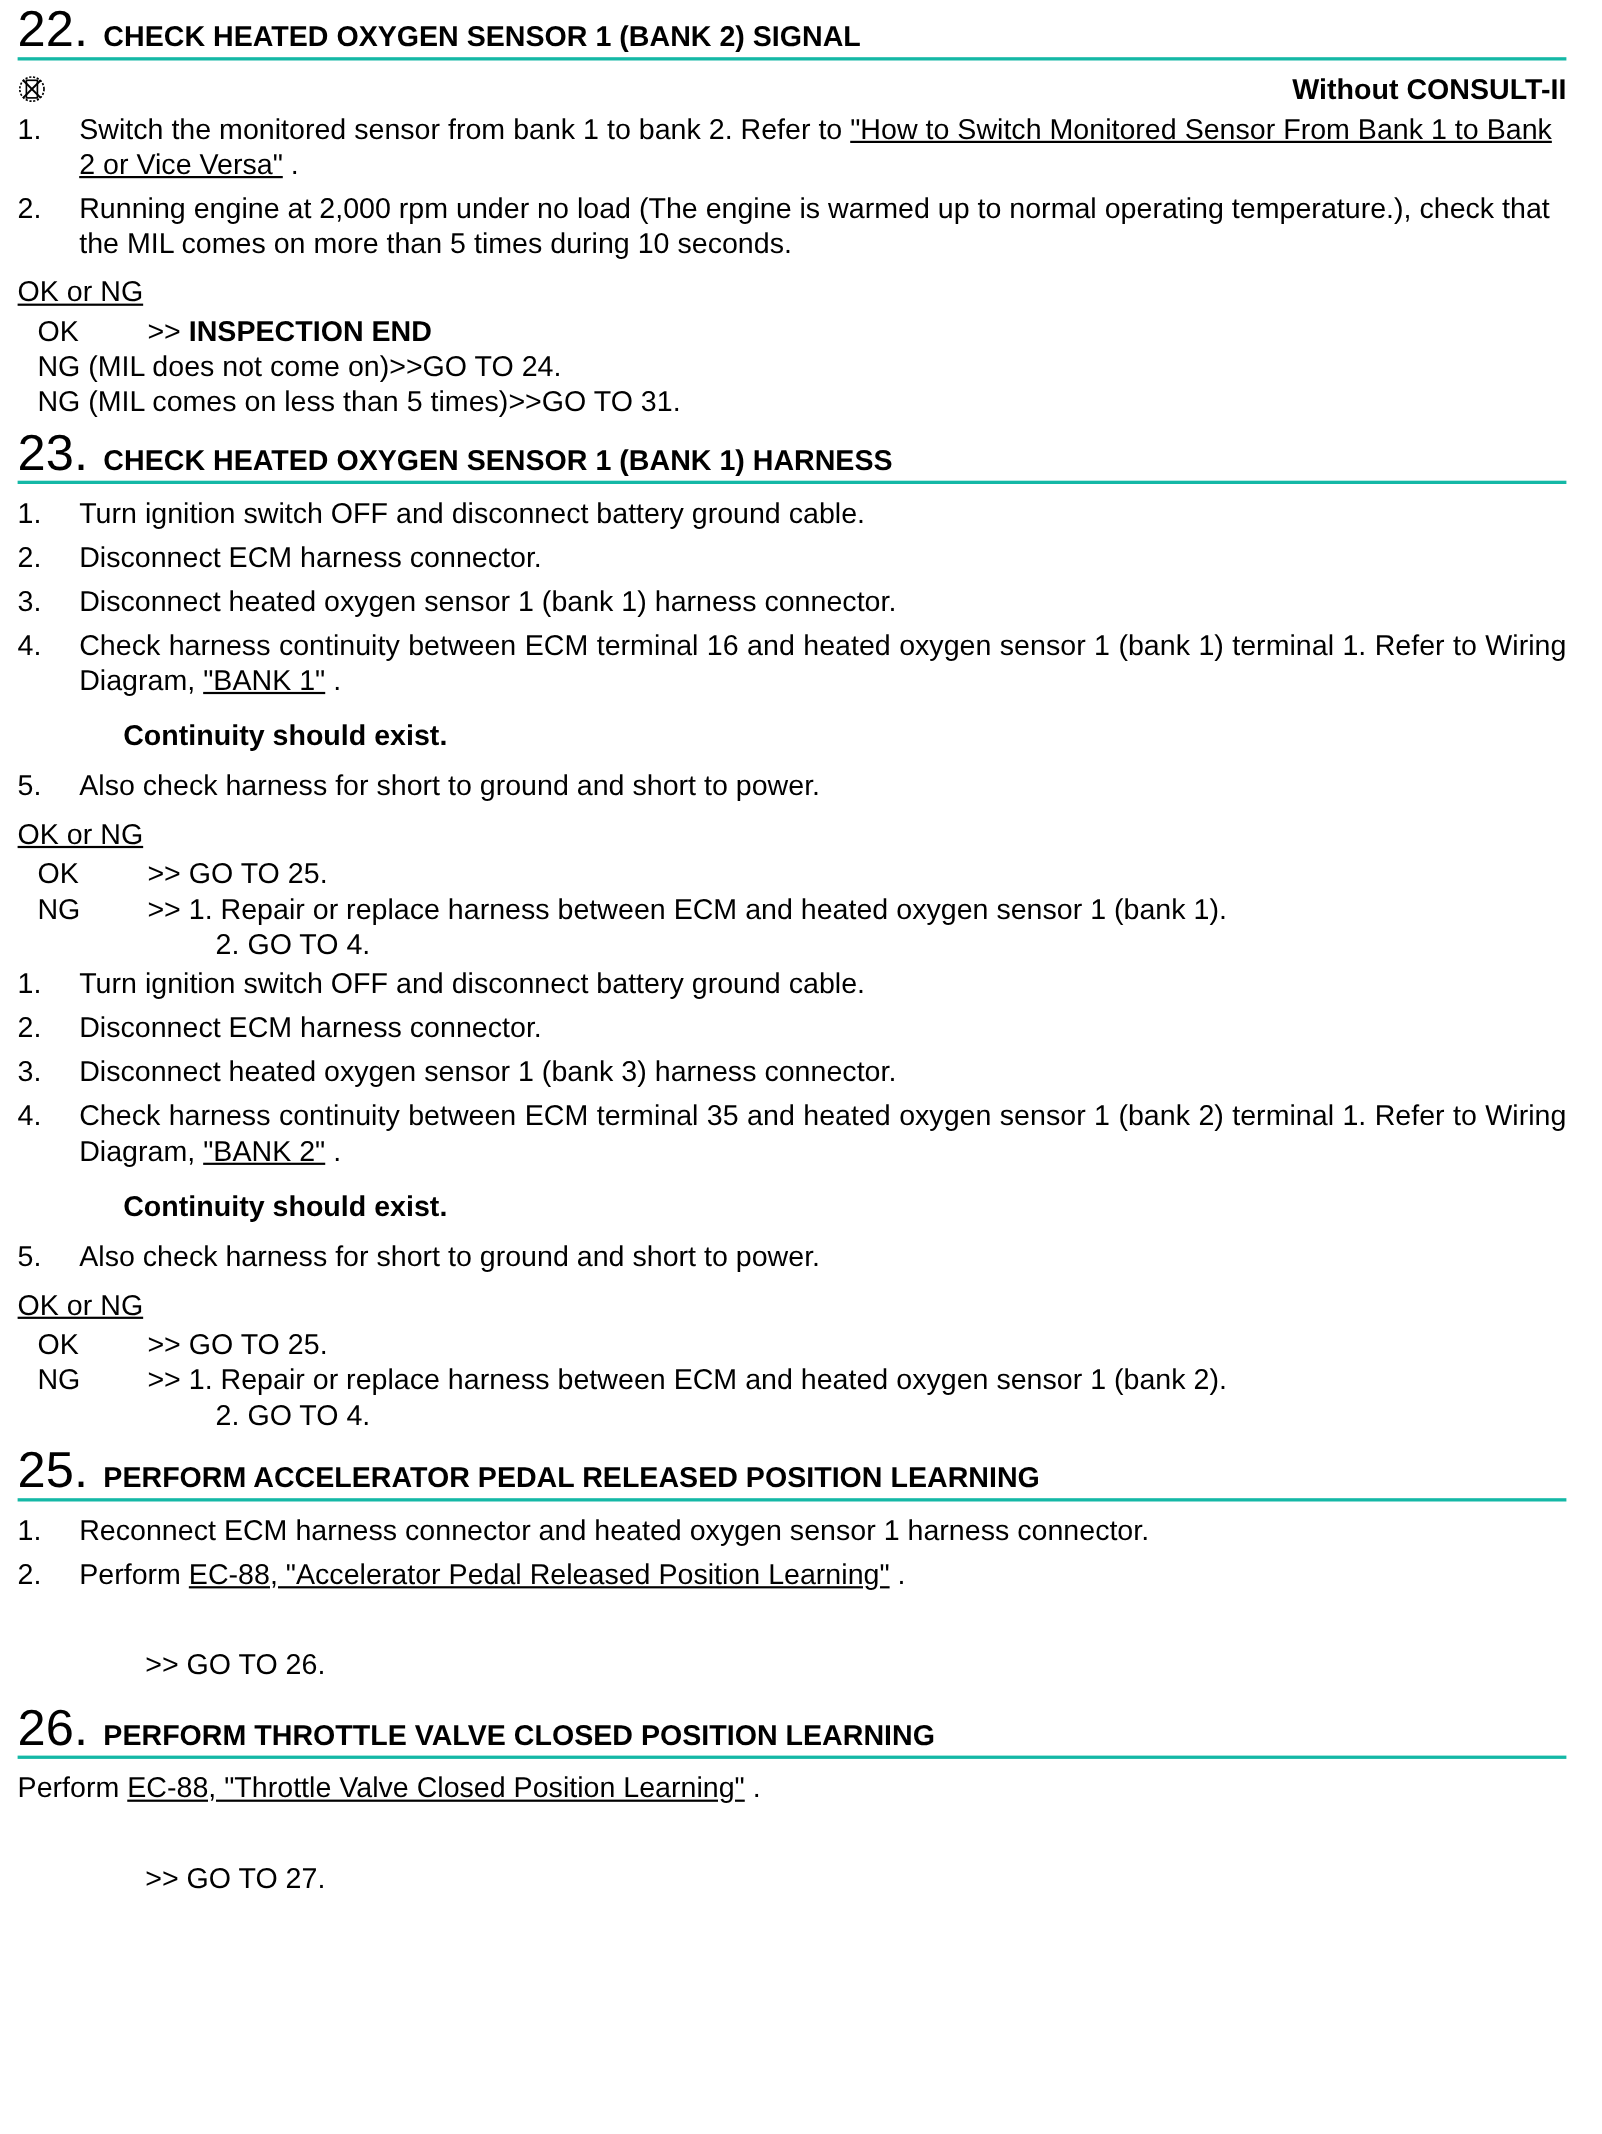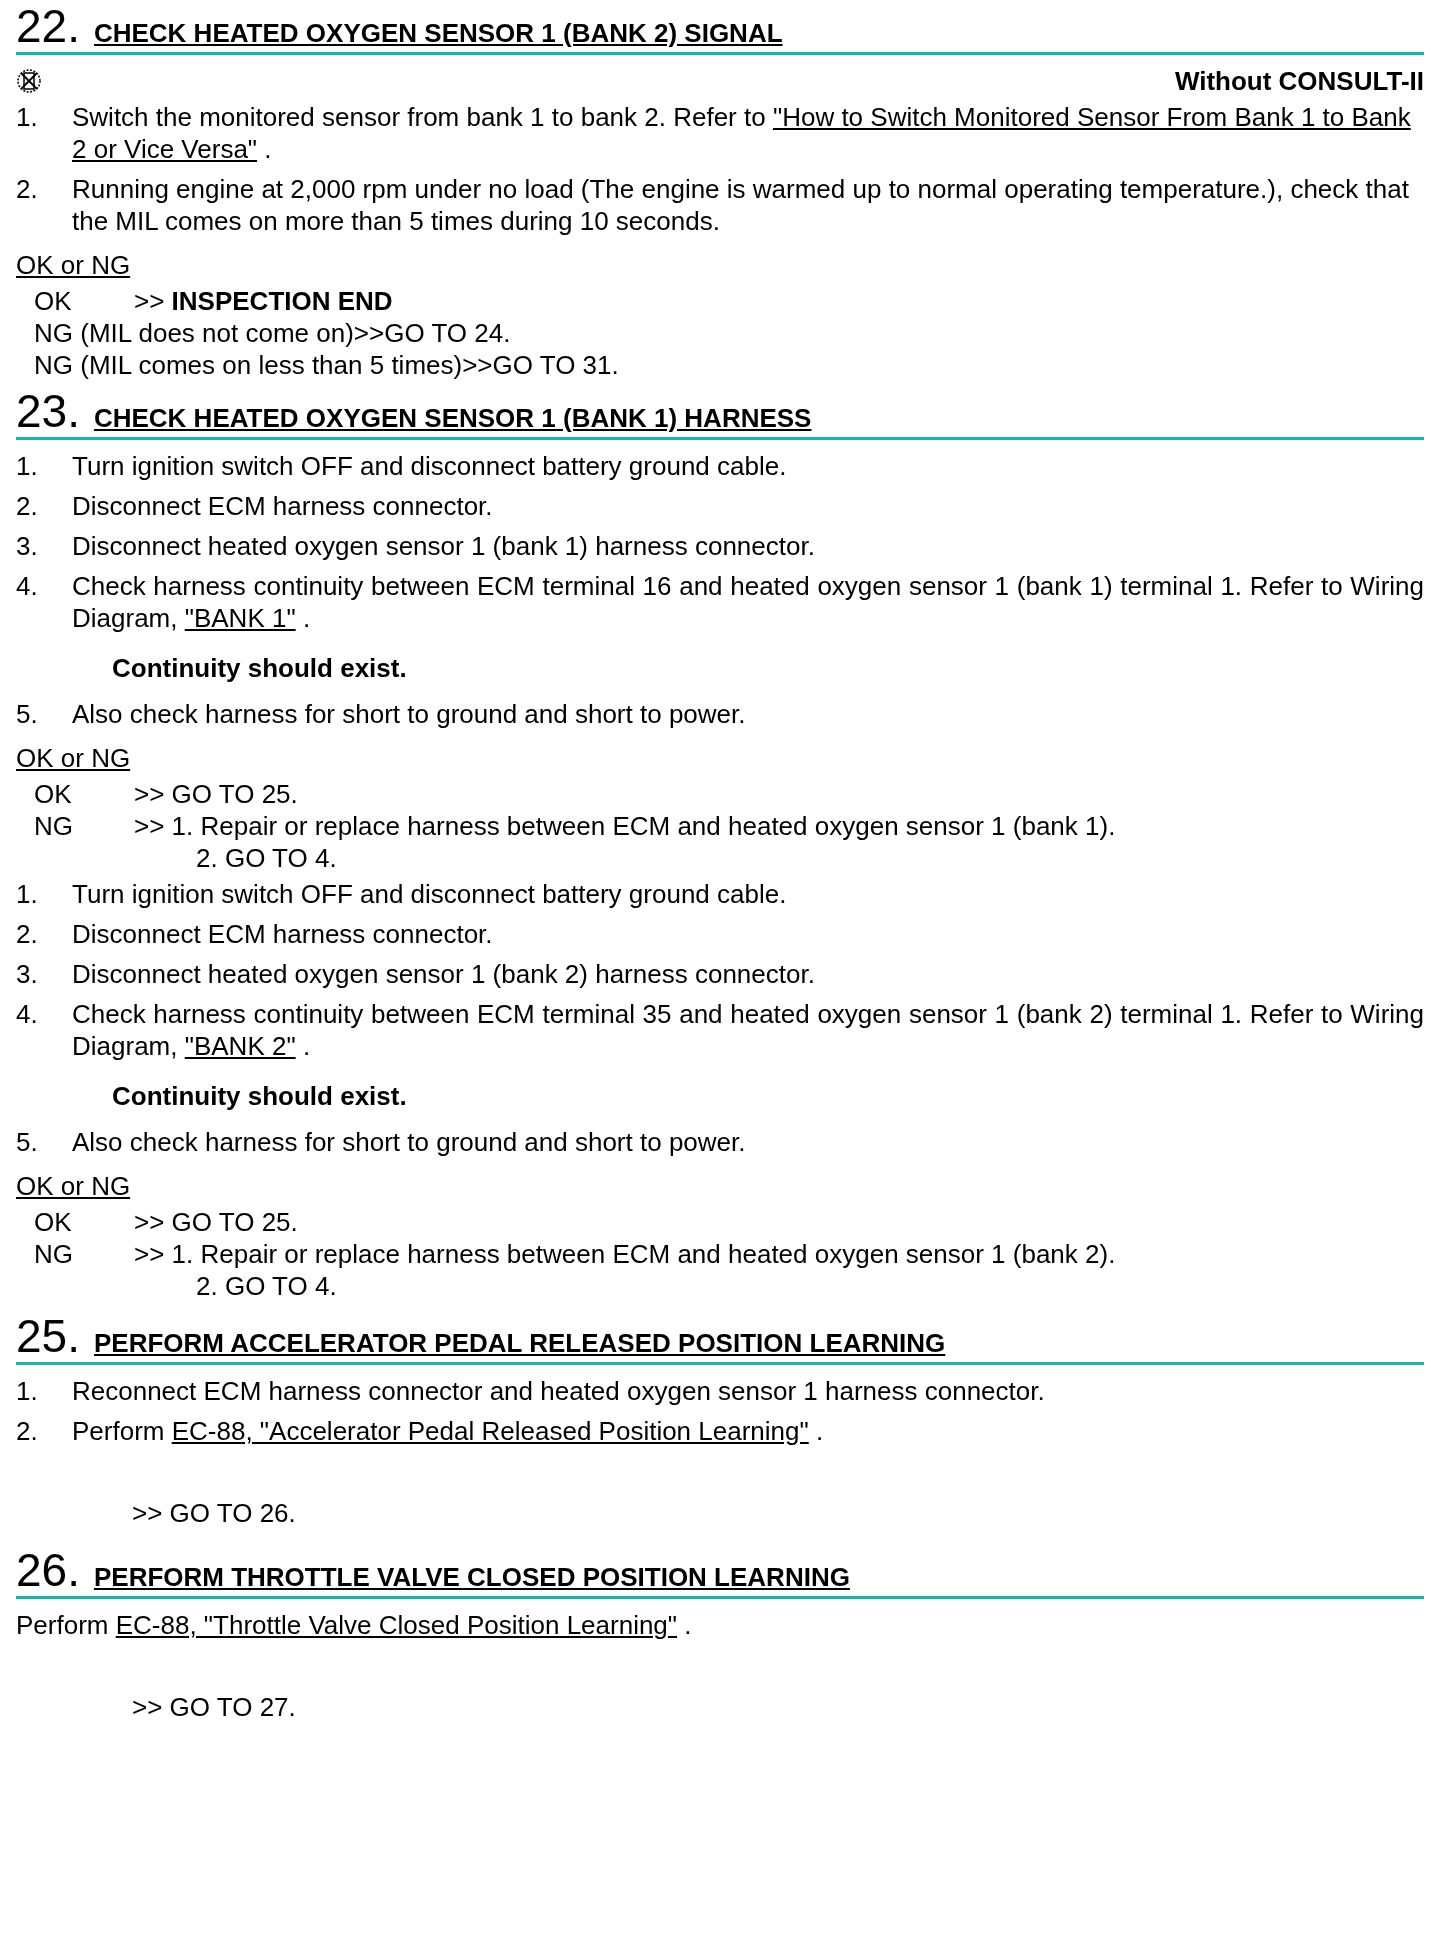--- a/index.html
+++ b/index.html
@@ -14,21 +14,21 @@
   }
   .page { padding: 0 0 0 16px; width: 1408px; }
   .section { position: relative; }
   .sec-head {
     display: flex; align-items: baseline;
     border-bottom: 3px solid #14b8a6;
     padding-bottom: 0;
     margin-bottom: 10px;
   }
   .sec-num { font-size: 46px; line-height: 52px; font-weight: normal; }
-  .sec-title { font-size: 26px; font-weight: bold; margin-left: 14px; letter-spacing: 0px; text-decoration: underline; }
+  .sec-title { font-size: 26px; font-weight: bold; margin-left: 14px; letter-spacing: 0px; }
   .subhead { display: flex; align-items: center; font-weight: bold; margin: 6px 0 2px 0; justify-content: space-between; }
   .subhead .icon { width: 26px; height: 28px; margin-right: 8px; }
   ol.steps { list-style: none; margin: 0; padding: 0; }
   ol.steps li { display: flex; margin: 4px 0 8px 0; }
   ol.steps li .n { width: 56px; flex: 0 0 56px; }
   ol.steps li .t { flex: 1; }
   .link { text-decoration: underline; cursor: pointer; }
   .note { font-weight: bold; padding-left: 96px; margin: 18px 0 14px 0; }
   .oknq-label { text-decoration: underline; margin: 4px 0 4px 0; display: inline-block; }
   .results { padding-left: 18px; }
@@ -127,21 +127,21 @@
       <li>
           <span class="n">1.</span>
           <span class="t">Turn ignition switch OFF and disconnect battery ground cable.</span>
         </li>
       <li>
           <span class="n">2.</span>
           <span class="t">Disconnect ECM harness connector.</span>
         </li>
       <li>
           <span class="n">3.</span>
-          <span class="t">Disconnect heated oxygen sensor 1 (bank 2) harness connector.</span>
+          <span class="t">Disconnect heated oxygen sensor 1 (bank 3) harness connector.</span>
         </li>
       <li>
           <span class="n">4.</span>
           <span class="t" style="text-align:justify;"><span>Check harness continuity between ECM terminal 35 and heated oxygen sensor 1 (bank 2) terminal 1. Refer to Wiring Diagram, </span><span class="link">"BANK 2"</span><span> .</span></span>
         </li>
     </ol>
     <div class="note">Continuity should exist.</div>
     <ol class="steps">
       <li>
           <span class="n">5.</span>

